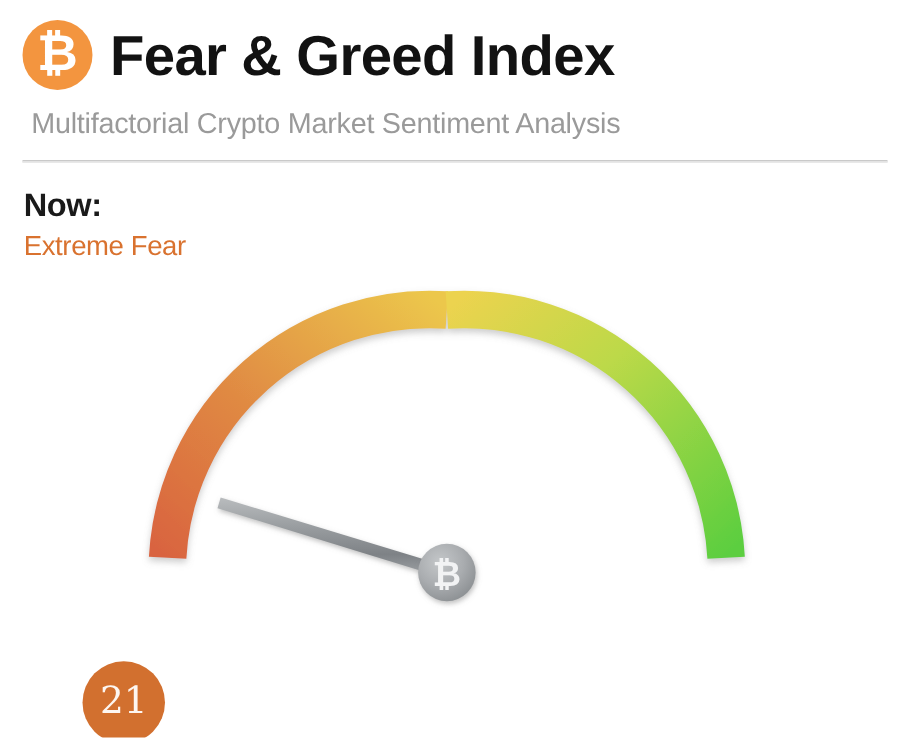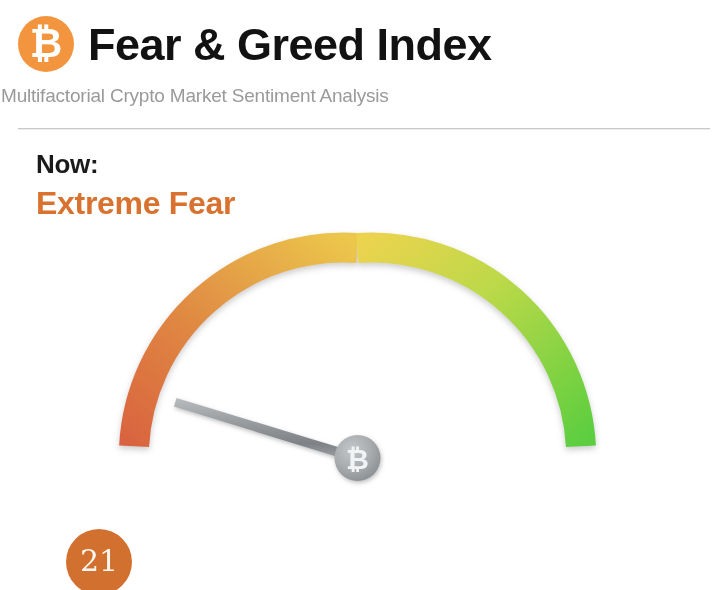--- a/index.html
+++ b/index.html
@@ -56,54 +56,54 @@
     margin-left: 14px;
     font-size: 45px;
     font-weight: bold;
     color: #121212;
     letter-spacing: -0.5px;
     line-height: 1;
     white-space: nowrap;
   }
   #page-subtitle {
     position: absolute;
-    left: 1px;
+    left: 25px;
     top: 85px;
-    font-size: 19px;
+    font-size: 23px;
     color: #9a9a9a;
     font-weight: normal;
     white-space: nowrap;
     letter-spacing: -0.2px;
   }
   #header-divider {
     position: absolute;
     left: 18px;
     top: 128px;
     width: 692px;
     height: 1px;
     background: #c9c9c9;
     border-bottom: 1px solid #ececec;
   }
 
   
   #status-block {
     position: absolute;
-    left: 36px;
+    left: 19px;
     top: 148px;
   }
   #status-now-label {
     font-size: 26px;
     font-weight: bold;
     color: #1a1a1a;
     line-height: 1.25;
     letter-spacing: -0.3px;
   }
   #status-value {
-    font-size: 32px;
-    font-weight: bold;
+    font-size: 22px;
+    font-weight: normal;
     color: #d9722f;
     line-height: 1.25;
     letter-spacing: -0.3px;
     margin-top: 2px;
   }
 
   
   #gauge-wrap {
     position: absolute;
     left: 0;

